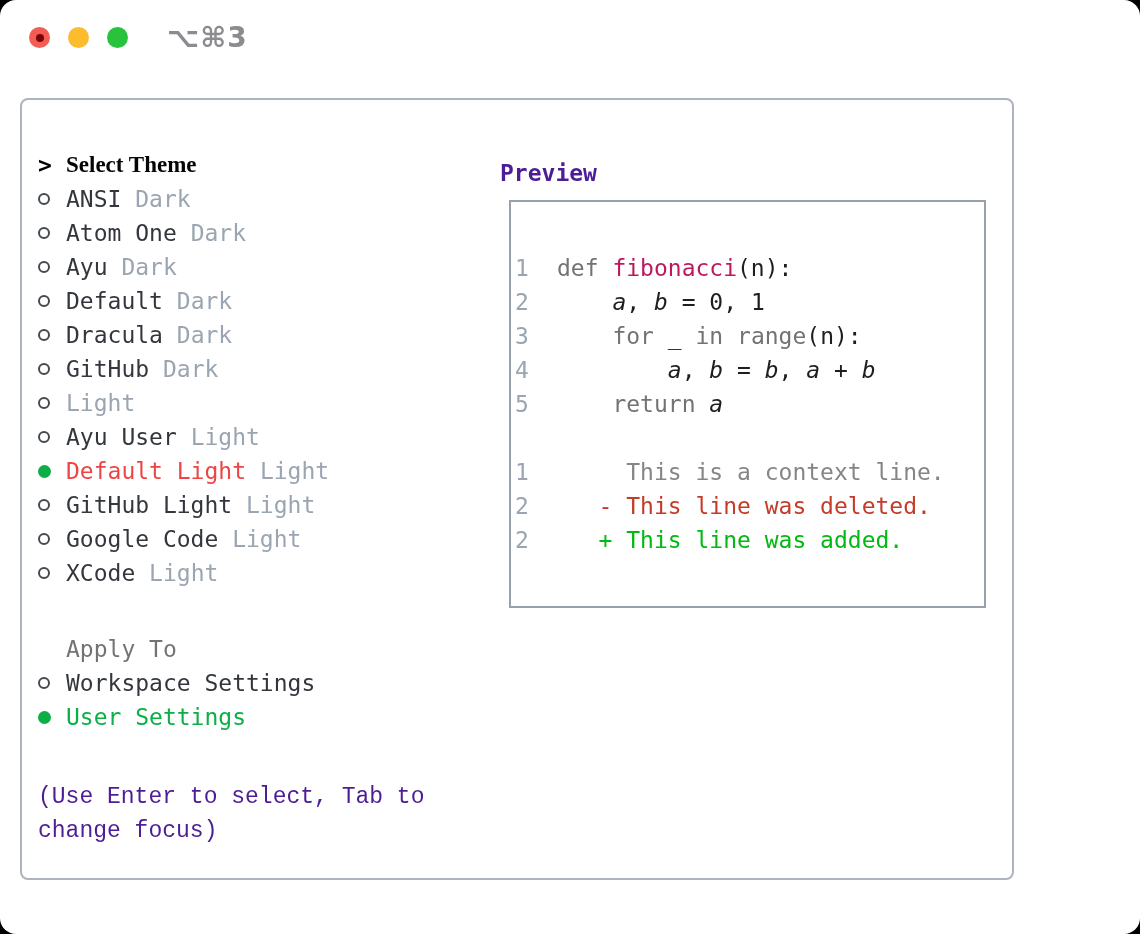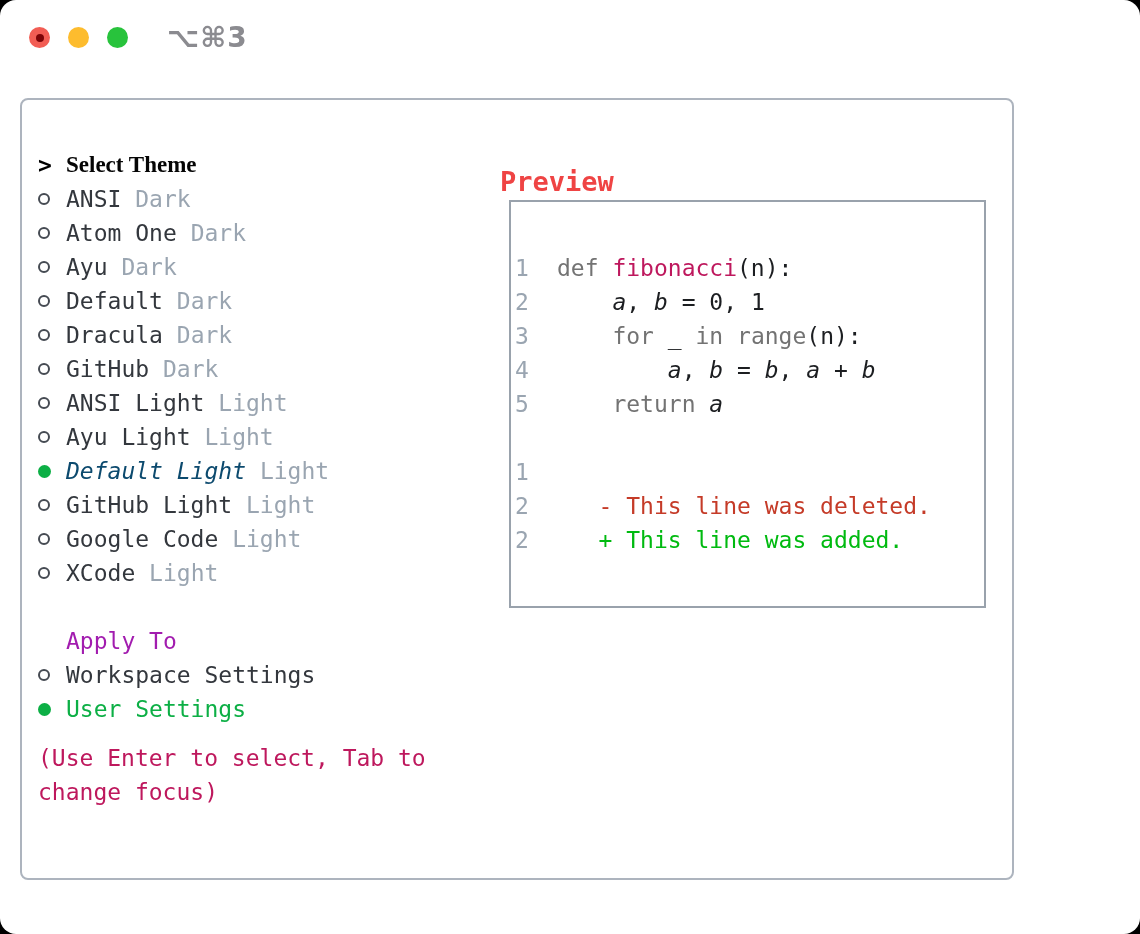--- a/index.html
+++ b/index.html
@@ -22,31 +22,31 @@
 
   
   .leftcol{position:absolute;left:16px;top:48px;font-size:23px;line-height:34px;color:#33373d;}
   .row{display:flex;align-items:center;height:34px;white-space:pre;}
   .bullet-col{width:28px;display:flex;align-items:center;flex:0 0 28px;}
   .circle{width:12px;height:12px;border:2px solid #454a52;border-radius:50%;box-sizing:border-box;}
   .circle.sel{width:13px;height:13px;border:none;background:#0caf45;}
   .cursor{font-weight:700;color:#000;}
   .hdr{font-weight:700;color:#050505;font-family:Liberation Serif, serif;}
   .tname{color:#33373d;}
-  .tname.sel{color:#0c4a6e;font-style:italic;}
+  .tname.sel{color:#ef4444;}
   .variant{color:#9aa5b1;}
   .gap34{height:34px;}
-  .apply-hdr{color:#a21caf;padding-left:28px;}
+  .apply-hdr{color:#737373;padding-left:28px;margin-top:8px;}
   .opt-label{color:#33373d;}
   .opt-label.sel{color:#0caf45;}
-  .hint{margin-top:15px;width:404px;color:#be185d;white-space:normal;}
+  .hint{margin-top:46px;width:404px;color:#4c1d95;white-space:normal;font-family:Liberation Mono, monospace;}
 
   
-  .preview-hdr{position:absolute;left:478px;top:65px;height:34px;line-height:34px;
-               font-size:27px;font-weight:700;color:#ef4444;}
+  .preview-hdr{position:absolute;left:478px;top:56px;height:34px;line-height:34px;
+               font-size:23px;font-weight:700;color:#4c1d95;}
   .preview-box{position:absolute;left:487px;top:100px;width:477px;height:408px;box-sizing:border-box;
                border:2px solid #99a2ac;background:#fff;overflow:hidden;}
   .code-block{padding:49px 0 0 4px;font-size:23px;line-height:34px;}
   .cline{display:flex;white-space:pre;height:34px;}
   .lnum{display:inline-block;width:42px;flex:0 0 42px;color:#9aa5b1;}
   .tok-kw{color:#737373;}
   .tok-fn{color:#be185d;}
   .tok-pl{color:#1c1e21;}
   .tok-v{color:#1c1e21;font-style:italic;}
   .diff-context{color:#858585;}
@@ -73,22 +73,22 @@
         <span class="hdr">Select Theme</span>
       </div>
 
       <div id="theme-list">
           <div class="row"><span class="bullet-col"><span class="circle"></span></span><span class="tname">ANSI </span><span class="variant">Dark</span></div>
           <div class="row"><span class="bullet-col"><span class="circle"></span></span><span class="tname">Atom One </span><span class="variant">Dark</span></div>
           <div class="row"><span class="bullet-col"><span class="circle"></span></span><span class="tname">Ayu </span><span class="variant">Dark</span></div>
           <div class="row"><span class="bullet-col"><span class="circle"></span></span><span class="tname">Default </span><span class="variant">Dark</span></div>
           <div class="row"><span class="bullet-col"><span class="circle"></span></span><span class="tname">Dracula </span><span class="variant">Dark</span></div>
           <div class="row"><span class="bullet-col"><span class="circle"></span></span><span class="tname">GitHub </span><span class="variant">Dark</span></div>
-          <div class="row"><span class="bullet-col"><span class="circle"></span></span><span class="tname">ANSI Light </span><span class="variant">Light</span></div>
-          <div class="row"><span class="bullet-col"><span class="circle"></span></span><span class="tname">Ayu Light </span><span class="variant">Light</span></div>
+          <div class="row"><span class="bullet-col"><span class="circle"></span></span><span class="variant">Light</span></div>
+          <div class="row"><span class="bullet-col"><span class="circle"></span></span><span class="tname">Ayu User </span><span class="variant">Light</span></div>
           <div class="row"><span class="bullet-col"><span class="circle sel"></span></span><span class="tname sel">Default Light </span><span class="variant">Light</span></div>
           <div class="row"><span class="bullet-col"><span class="circle"></span></span><span class="tname">GitHub Light </span><span class="variant">Light</span></div>
           <div class="row"><span class="bullet-col"><span class="circle"></span></span><span class="tname">Google Code </span><span class="variant">Light</span></div>
           <div class="row"><span class="bullet-col"><span class="circle"></span></span><span class="tname">XCode </span><span class="variant">Light</span></div>
         </div>
 
       <div class="gap34"></div>
 
       <div class="row apply-hdr">Apply To</div>
 
@@ -103,20 +103,20 @@
     <div class="preview-hdr">Preview</div>
 
     <div class="preview-box">
       <div class="code-block" id="code-block">
           <div class="cline"><span class="lnum">1</span><span><span class="tok-kw">def </span><span class="tok-fn">fibonacci</span><span class="tok-pl">(n):</span></span></div>
           <div class="cline"><span class="lnum">2</span><span><span class="tok-pl">    </span><span class="tok-v">a</span><span class="tok-pl">, </span><span class="tok-v">b</span><span class="tok-pl"> = 0, 1</span></span></div>
           <div class="cline"><span class="lnum">3</span><span><span class="tok-pl">    </span><span class="tok-kw">for</span><span class="tok-pl"> _ </span><span class="tok-kw">in</span><span class="tok-pl"> </span><span class="tok-kw">range</span><span class="tok-pl">(n):</span></span></div>
           <div class="cline"><span class="lnum">4</span><span><span class="tok-pl">        </span><span class="tok-v">a</span><span class="tok-pl">, </span><span class="tok-v">b</span><span class="tok-pl"> = </span><span class="tok-v">b</span><span class="tok-pl">, </span><span class="tok-v">a</span><span class="tok-pl"> + </span><span class="tok-v">b</span></span></div>
           <div class="cline"><span class="lnum">5</span><span><span class="tok-pl">    </span><span class="tok-kw">return</span><span class="tok-pl"> </span><span class="tok-v">a</span></span></div>
           <div class="cline"></div>
-          <div class="cline"><span class="lnum">1</span></div>
+          <div class="cline"><span class="lnum">1</span><span class="diff-context">     This is a context line.</span></div>
           <div class="cline"><span class="lnum">2</span><span class="diff-deleted">   - This line was deleted.</span></div>
           <div class="cline"><span class="lnum">2</span><span class="diff-added">   + This line was added.</span></div>
         </div>
     </div>
 
   </div>
 </div>
 
 </body></html>

